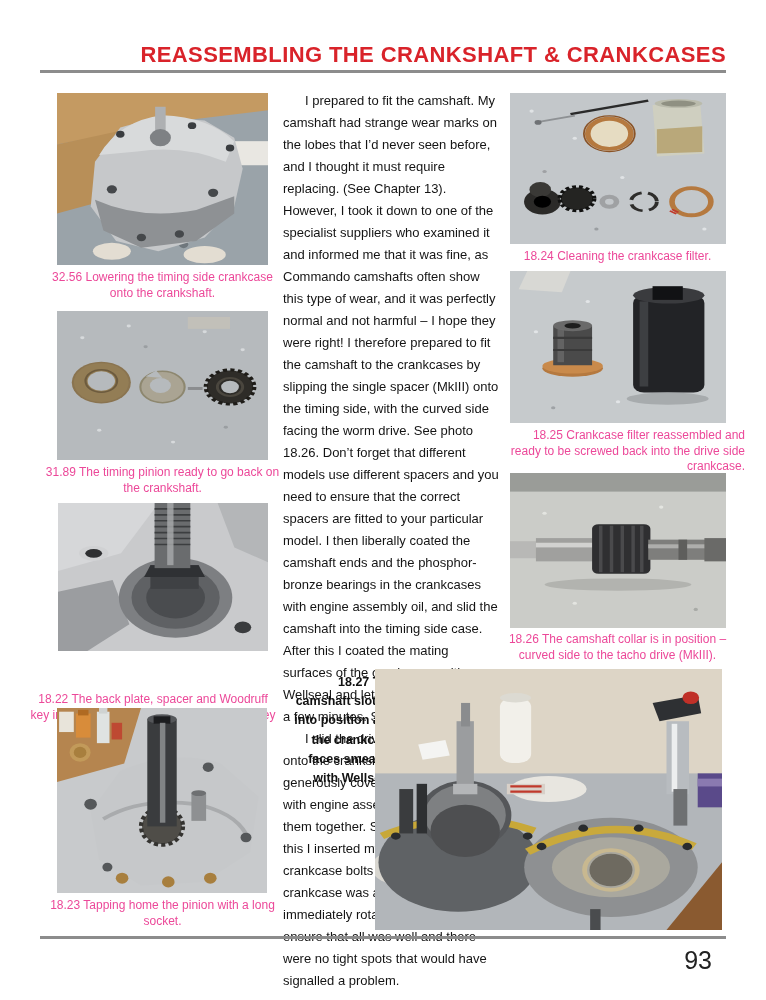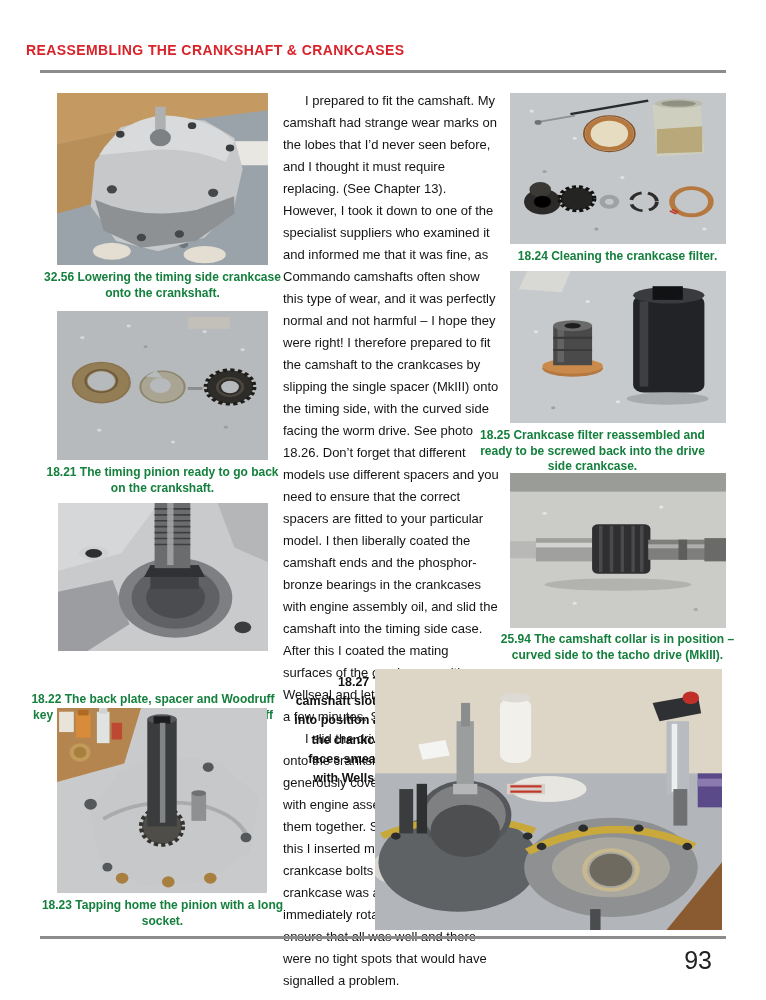--- a/index.html
+++ b/index.html
@@ -2,30 +2,30 @@
 <html><head>
 <meta charset="utf-8">
 <style>
   html,body{margin:0;padding:0;}
   body{
     width:766px;height:1000px;position:relative;background:#ffffff;
     font-family:"Liberation Sans",sans-serif;color:#1a1a1a;overflow:hidden;
   }
   .abs{position:absolute;}
   .page-title{
-    top:42px;right:40px;width:700px;text-align:left;
-    font-size:14px;font-weight:bold;letter-spacing:.4px;color:#d9232a;
+    top:42px;right:40px;width:700px;text-align:right;
+    font-size:22px;font-weight:bold;letter-spacing:.4px;color:#d9232a;
   }
   .rule{height:3px;background:#8c8c8c;}
   .rule-top{left:40px;top:70px;width:686px;}
   .rule-bottom{left:40px;top:936px;width:686px;}
   .photo{overflow:hidden;background:#b7bbbe;}
   .photo svg{display:block;width:100%;height:100%;}
   .caption{
-    font-size:12px;font-weight:bold;line-height:15.5px;text-align:center;color:#15803d;
+    font-size:12px;font-weight:normal;line-height:15.5px;text-align:center;color:#ec4899;
   }
   .body-text{
     left:283px;top:90px;width:218px;font-size:13px;line-height:22px;color:#141414;
   }
   .body-text p{margin:0;text-indent:22px;}
   .caption-1827{
     left:283px;top:673px;width:112px;text-align:right;
     font-size:12.5px;font-weight:bold;line-height:19.2px;color:#111;
   }
   .page-number{
@@ -36,21 +36,21 @@
   .c1820{left:40px;top:270px;width:245px;}
   .p1821{left:57px;top:311px;width:211px;height:149px;}
   .c1821{left:40px;top:465px;width:245px;}
   .p1822{left:58px;top:503px;width:210px;height:148px;}
   .c1822{left:28px;top:656px;width:250px;margin-top:36px;}
   .p1823{left:57px;top:708px;width:210px;height:185px;}
   .c1823{left:40px;top:898px;width:245px;}
   .p1824{left:510px;top:93px;width:216px;height:151px;}
   .c1824{left:495px;top:249px;width:245px;}
   .p1825{left:510px;top:271px;width:216px;height:152px;}
-  .c1825{left:470px;top:428px;width:245px;}
+  .c1825{left:500px;top:428px;width:245px;text-align:right;}
   .p1826{left:510px;top:473px;width:216px;height:155px;}
   .c1826{left:495px;top:632px;width:245px;}
   .p1828{left:375px;top:669px;width:347px;height:261px;}
 </style>
 </head>
 <body>
 
 <div class="abs page-title">REASSEMBLING THE CRANKSHAFT &amp; CRANKCASES</div>
 <div class="abs rule rule-top"></div>
 
@@ -101,21 +101,21 @@
     <circle cx="50" cy="51" r="10.5" fill="none" stroke="#8d876f" stroke-width="1"></circle>
     <circle cx="49" cy="50" r="5" fill="#b6babd"></circle>
     <polygon points="42,44 47,40 50,45" fill="#b6babd"></polygon>
     <rect x="62" y="51" width="7" height="2" fill="#8b8d8f"></rect>
     <circle cx="82" cy="51" r="11" fill="#2e2c28"></circle>
     <circle cx="82" cy="51" r="11.5" fill="none" stroke="#1e1c18" stroke-width="2" stroke-dasharray="2 1.6"></circle>
     <circle cx="82" cy="51" r="4.2" fill="#b6babd"></circle>
     <circle cx="82" cy="51" r="6" fill="none" stroke="#4a463e" stroke-width="1.4"></circle>
   </svg>
 </div>
-<div class="abs caption c1821">18.21 The timing pinion ready to go back on the crankshaft.</div>
+<div class="abs caption c1821">31.89 The timing pinion ready to go back on the crankshaft.</div>
 
 <div class="abs photo p1822">
   <svg viewBox="0 0 100 100" preserveAspectRatio="none" aria-hidden="true">
     <rect x="0" y="0" width="100" height="100" fill="#c9cacc"></rect>
     <polygon points="0,0 48,0 30,34 0,46" fill="#d6d7d9"></polygon>
     <polygon points="0,60 26,52 34,82 14,100 0,100" fill="#9b9da0"></polygon>
     <polygon points="76,0 100,0 100,40 84,30" fill="#b4b6b8"></polygon>
     <ellipse cx="17" cy="34" rx="7" ry="5" fill="#d0d1d3"></ellipse>
     <ellipse cx="17" cy="34" rx="4" ry="3" fill="#2e2f31"></ellipse>
     <circle cx="56" cy="64" r="27" fill="#7d7f82"></circle>
@@ -254,21 +254,21 @@
         <line x1="57" y1="34" x2="57" y2="64"></line>
       <line x1="61" y1="34" x2="61" y2="64"></line>
     </g>
     <rect x="64" y="43" width="36" height="13" fill="#7e7e7c"></rect>
     <rect x="64" y="46" width="36" height="2.6" fill="#aeaeac"></rect>
     <rect x="78" y="43" width="4" height="13" fill="#5e5e5c"></rect>
     <rect x="90" y="42" width="10" height="15" fill="#6a6a68"></rect>
     <ellipse cx="50" cy="72" rx="34" ry="4" fill="#b2b3af"></ellipse>
   </svg>
 </div>
-<div class="abs caption c1826">25.94 The camshaft collar is in position – curved side to the tacho drive (MkIII).</div>
+<div class="abs caption c1826">18.26 The camshaft collar is in position – curved side to the tacho drive (MkIII).</div>
 
 <div class="abs photo p1828">
   <svg viewBox="0 0 100 100" preserveAspectRatio="none" aria-hidden="true">
     <rect x="0" y="0" width="100" height="100" fill="#ddd5c6"></rect>
     <rect x="0" y="40" width="100" height="60" fill="#b2b6ba"></rect>
     <polygon points="84,100 100,74 100,100" fill="#8a5a30"></polygon>
     <ellipse cx="50" cy="46" rx="11" ry="5" fill="#e8e6e0"></ellipse>
     <ellipse cx="8" cy="76" rx="9" ry="7" fill="#d8d6d0"></ellipse>
     <rect x="36" y="11" width="9" height="25" rx="3.5" fill="#f2f0ea"></rect>
     <ellipse cx="40.5" cy="11" rx="4.5" ry="1.8" fill="#dcdad2"></ellipse>

